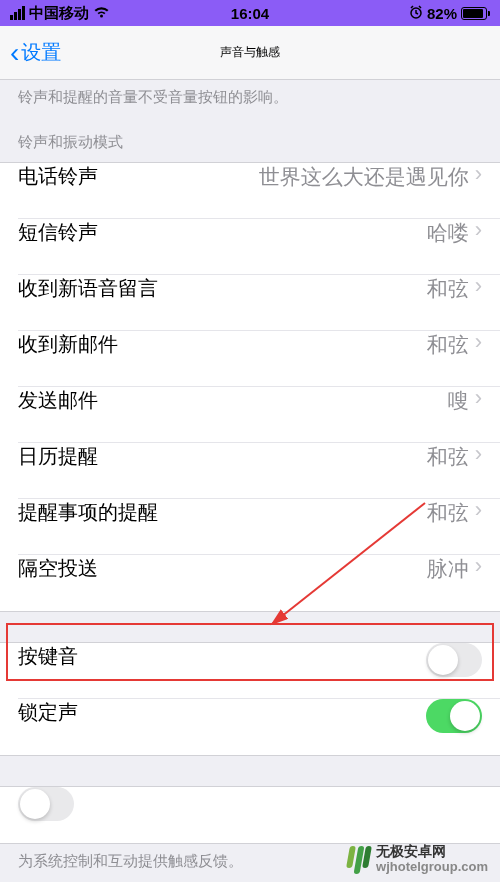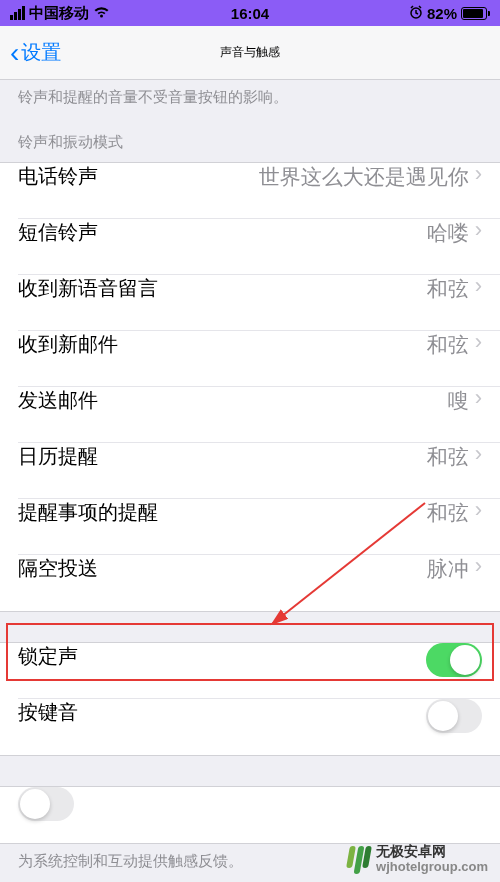--- a/index.html
+++ b/index.html
@@ -131,28 +131,28 @@
     <span class="row-label">隔空投送</span>
     <span class="row-value">脉冲</span>
     <span class="chevron">›</span>
   </div>
 </div>
 
 <div class="spacer"></div>
 
 <div class="group">
   <div class="row">
-    <span class="row-label">锁定声</span>
-    <div class="toggle on">
+    <span class="row-label">按键音</span>
+    <div class="toggle off">
         <div class="toggle-knob"></div>
       </div>
   </div>
   <div class="row">
-    <span class="row-label">按键音</span>
-    <div class="toggle off">
+    <span class="row-label">锁定声</span>
+    <div class="toggle on">
         <div class="toggle-knob"></div>
       </div>
   </div>
 </div>
 
 <div class="spacer"></div>
 
 <div class="group">
   <div class="row">
     <div class="toggle off">

